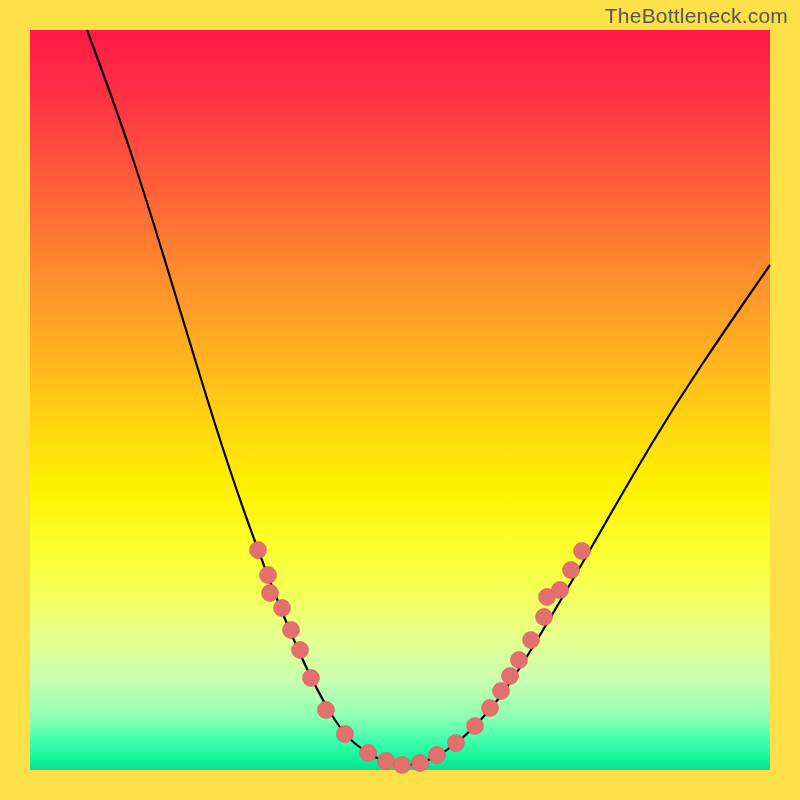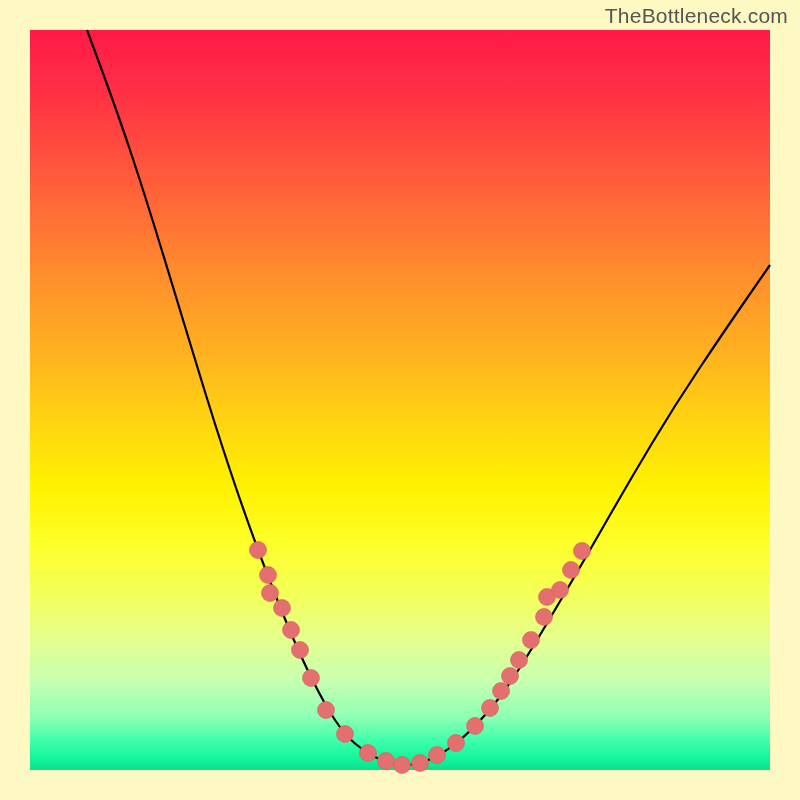--- a/index.html
+++ b/index.html
@@ -10,21 +10,21 @@
     overflow: hidden;
     background: #000;
     font-family: Arial, Helvetica, sans-serif;
   }
   .frame {
     position: absolute;
     left: 0;
     top: 0;
     width: 800px;
     height: 800px;
-    background: #fef9c3;
+    background: #fde047;
   }
   .plot-area {
     position: absolute;
     left: 30px;
     top: 30px;
     width: 740px;
     height: 740px;
     
     background: linear-gradient(
       to bottom,

